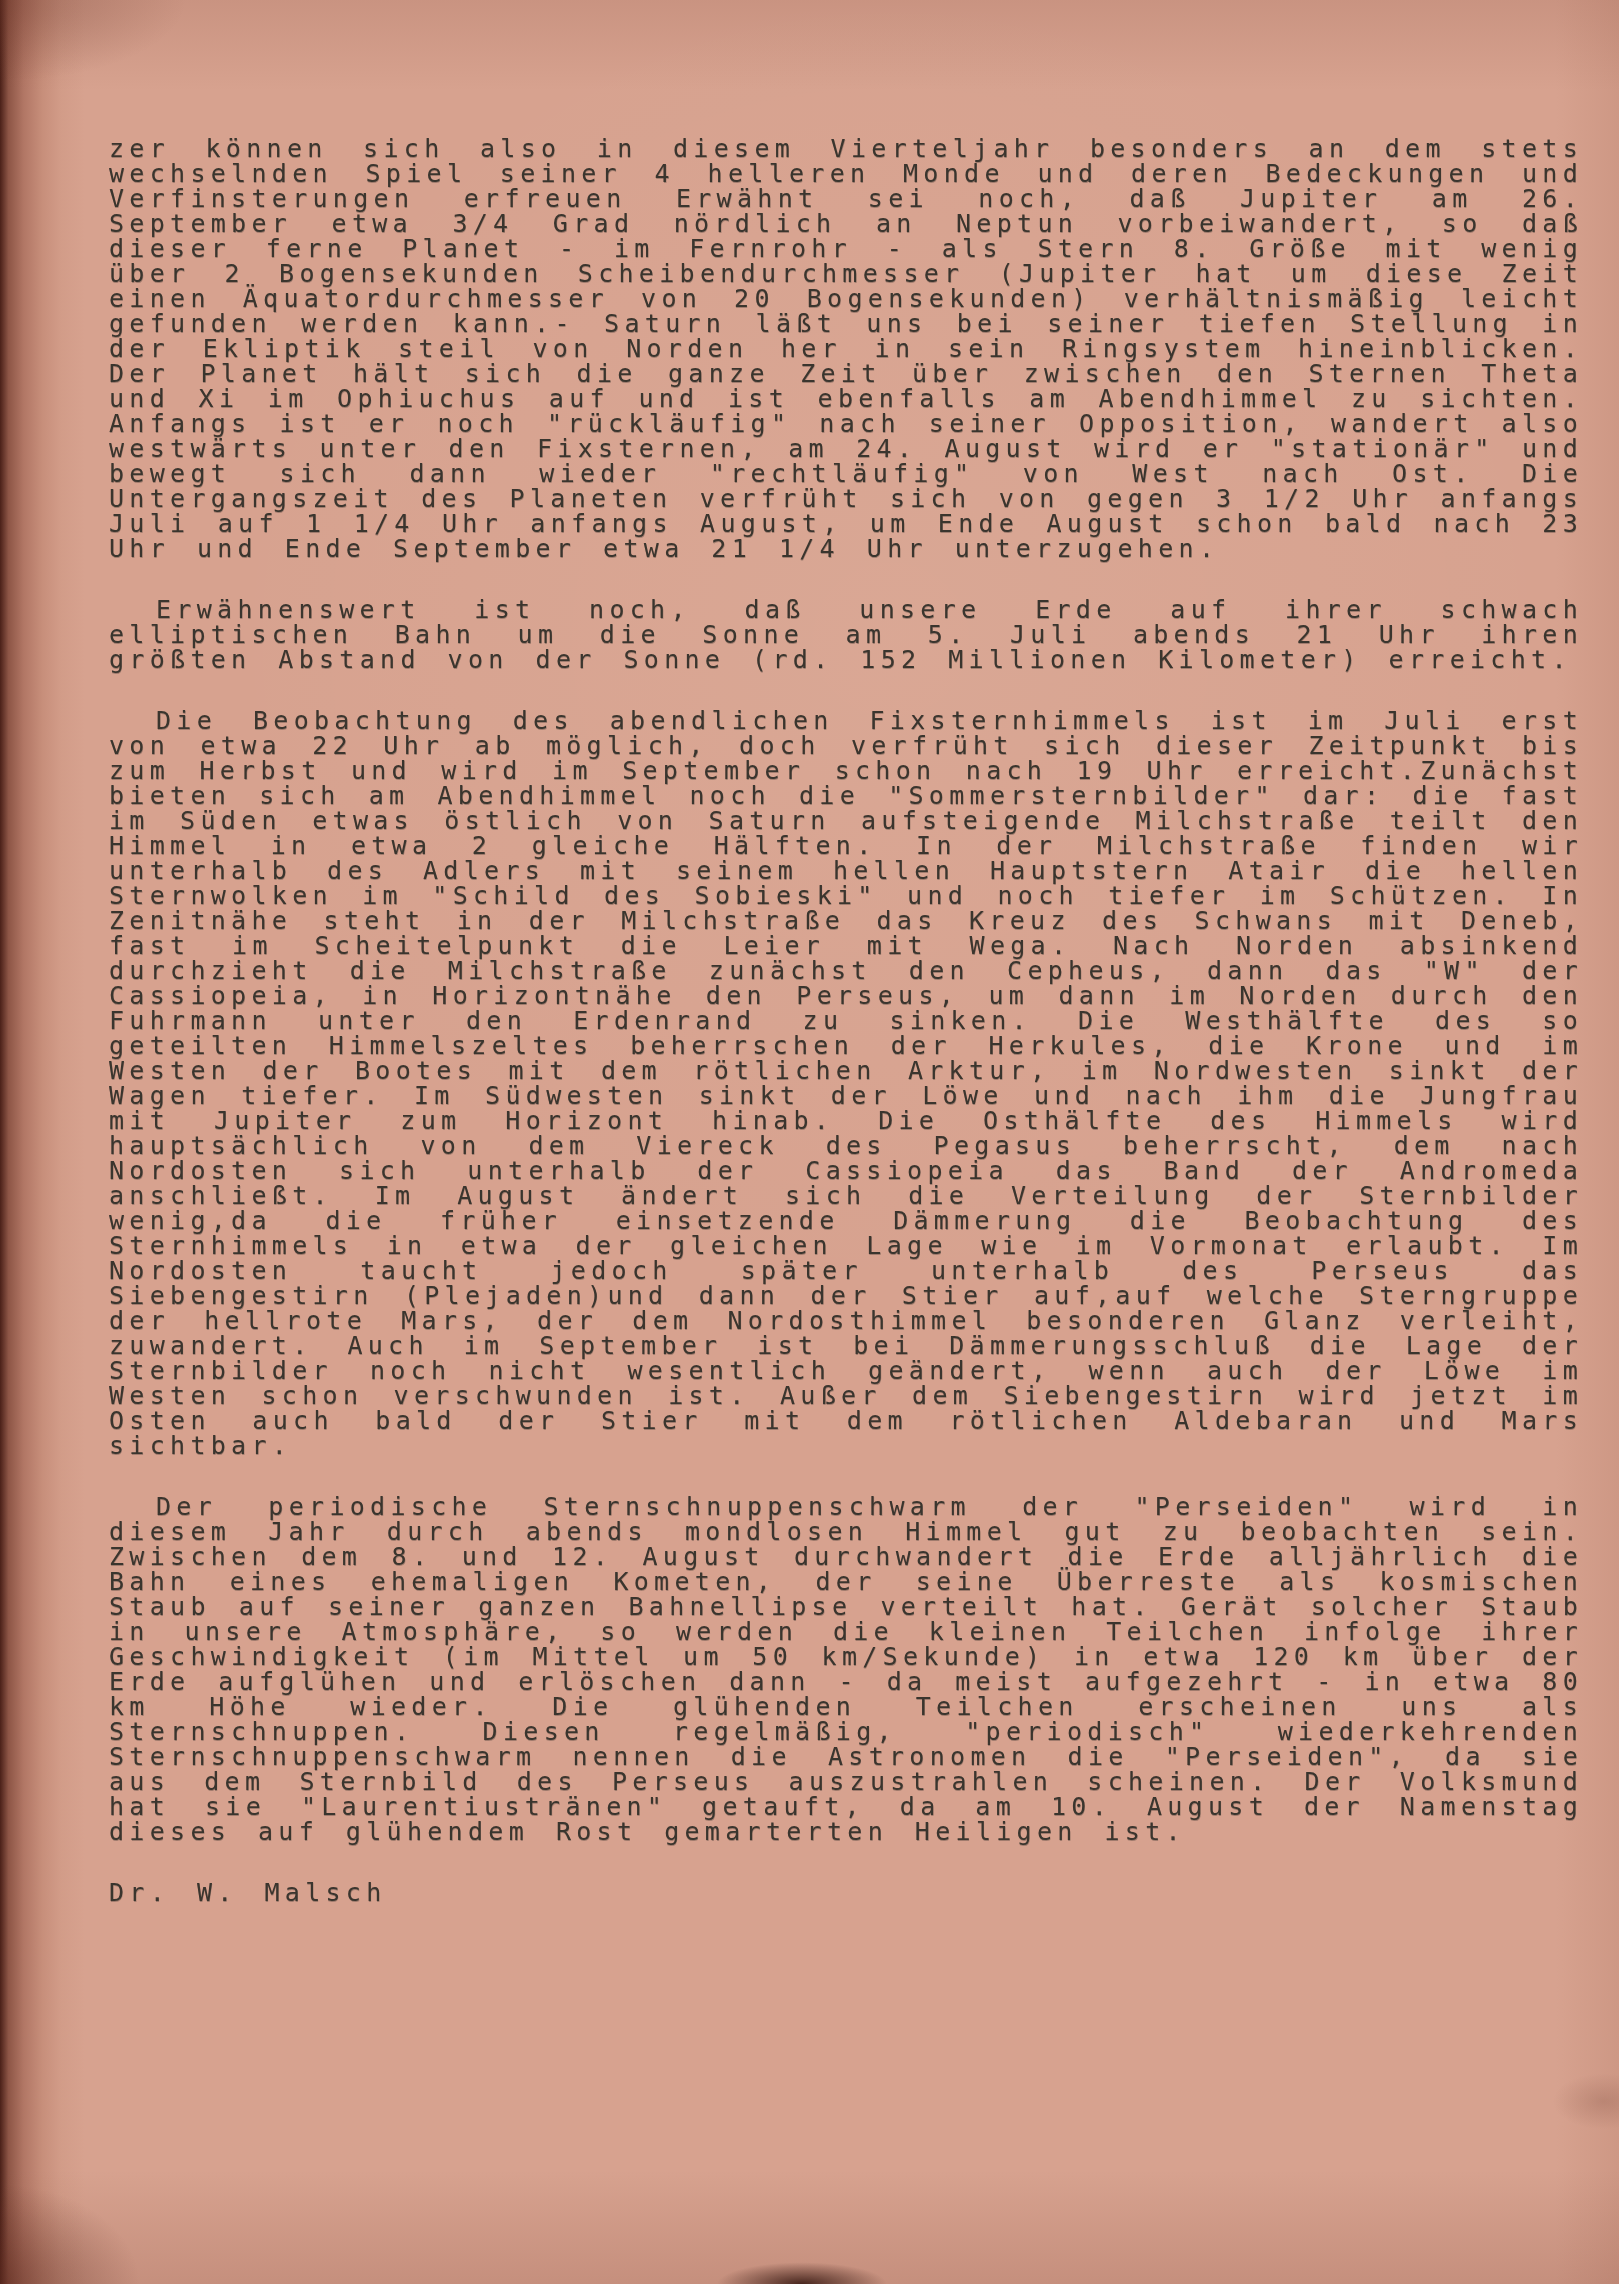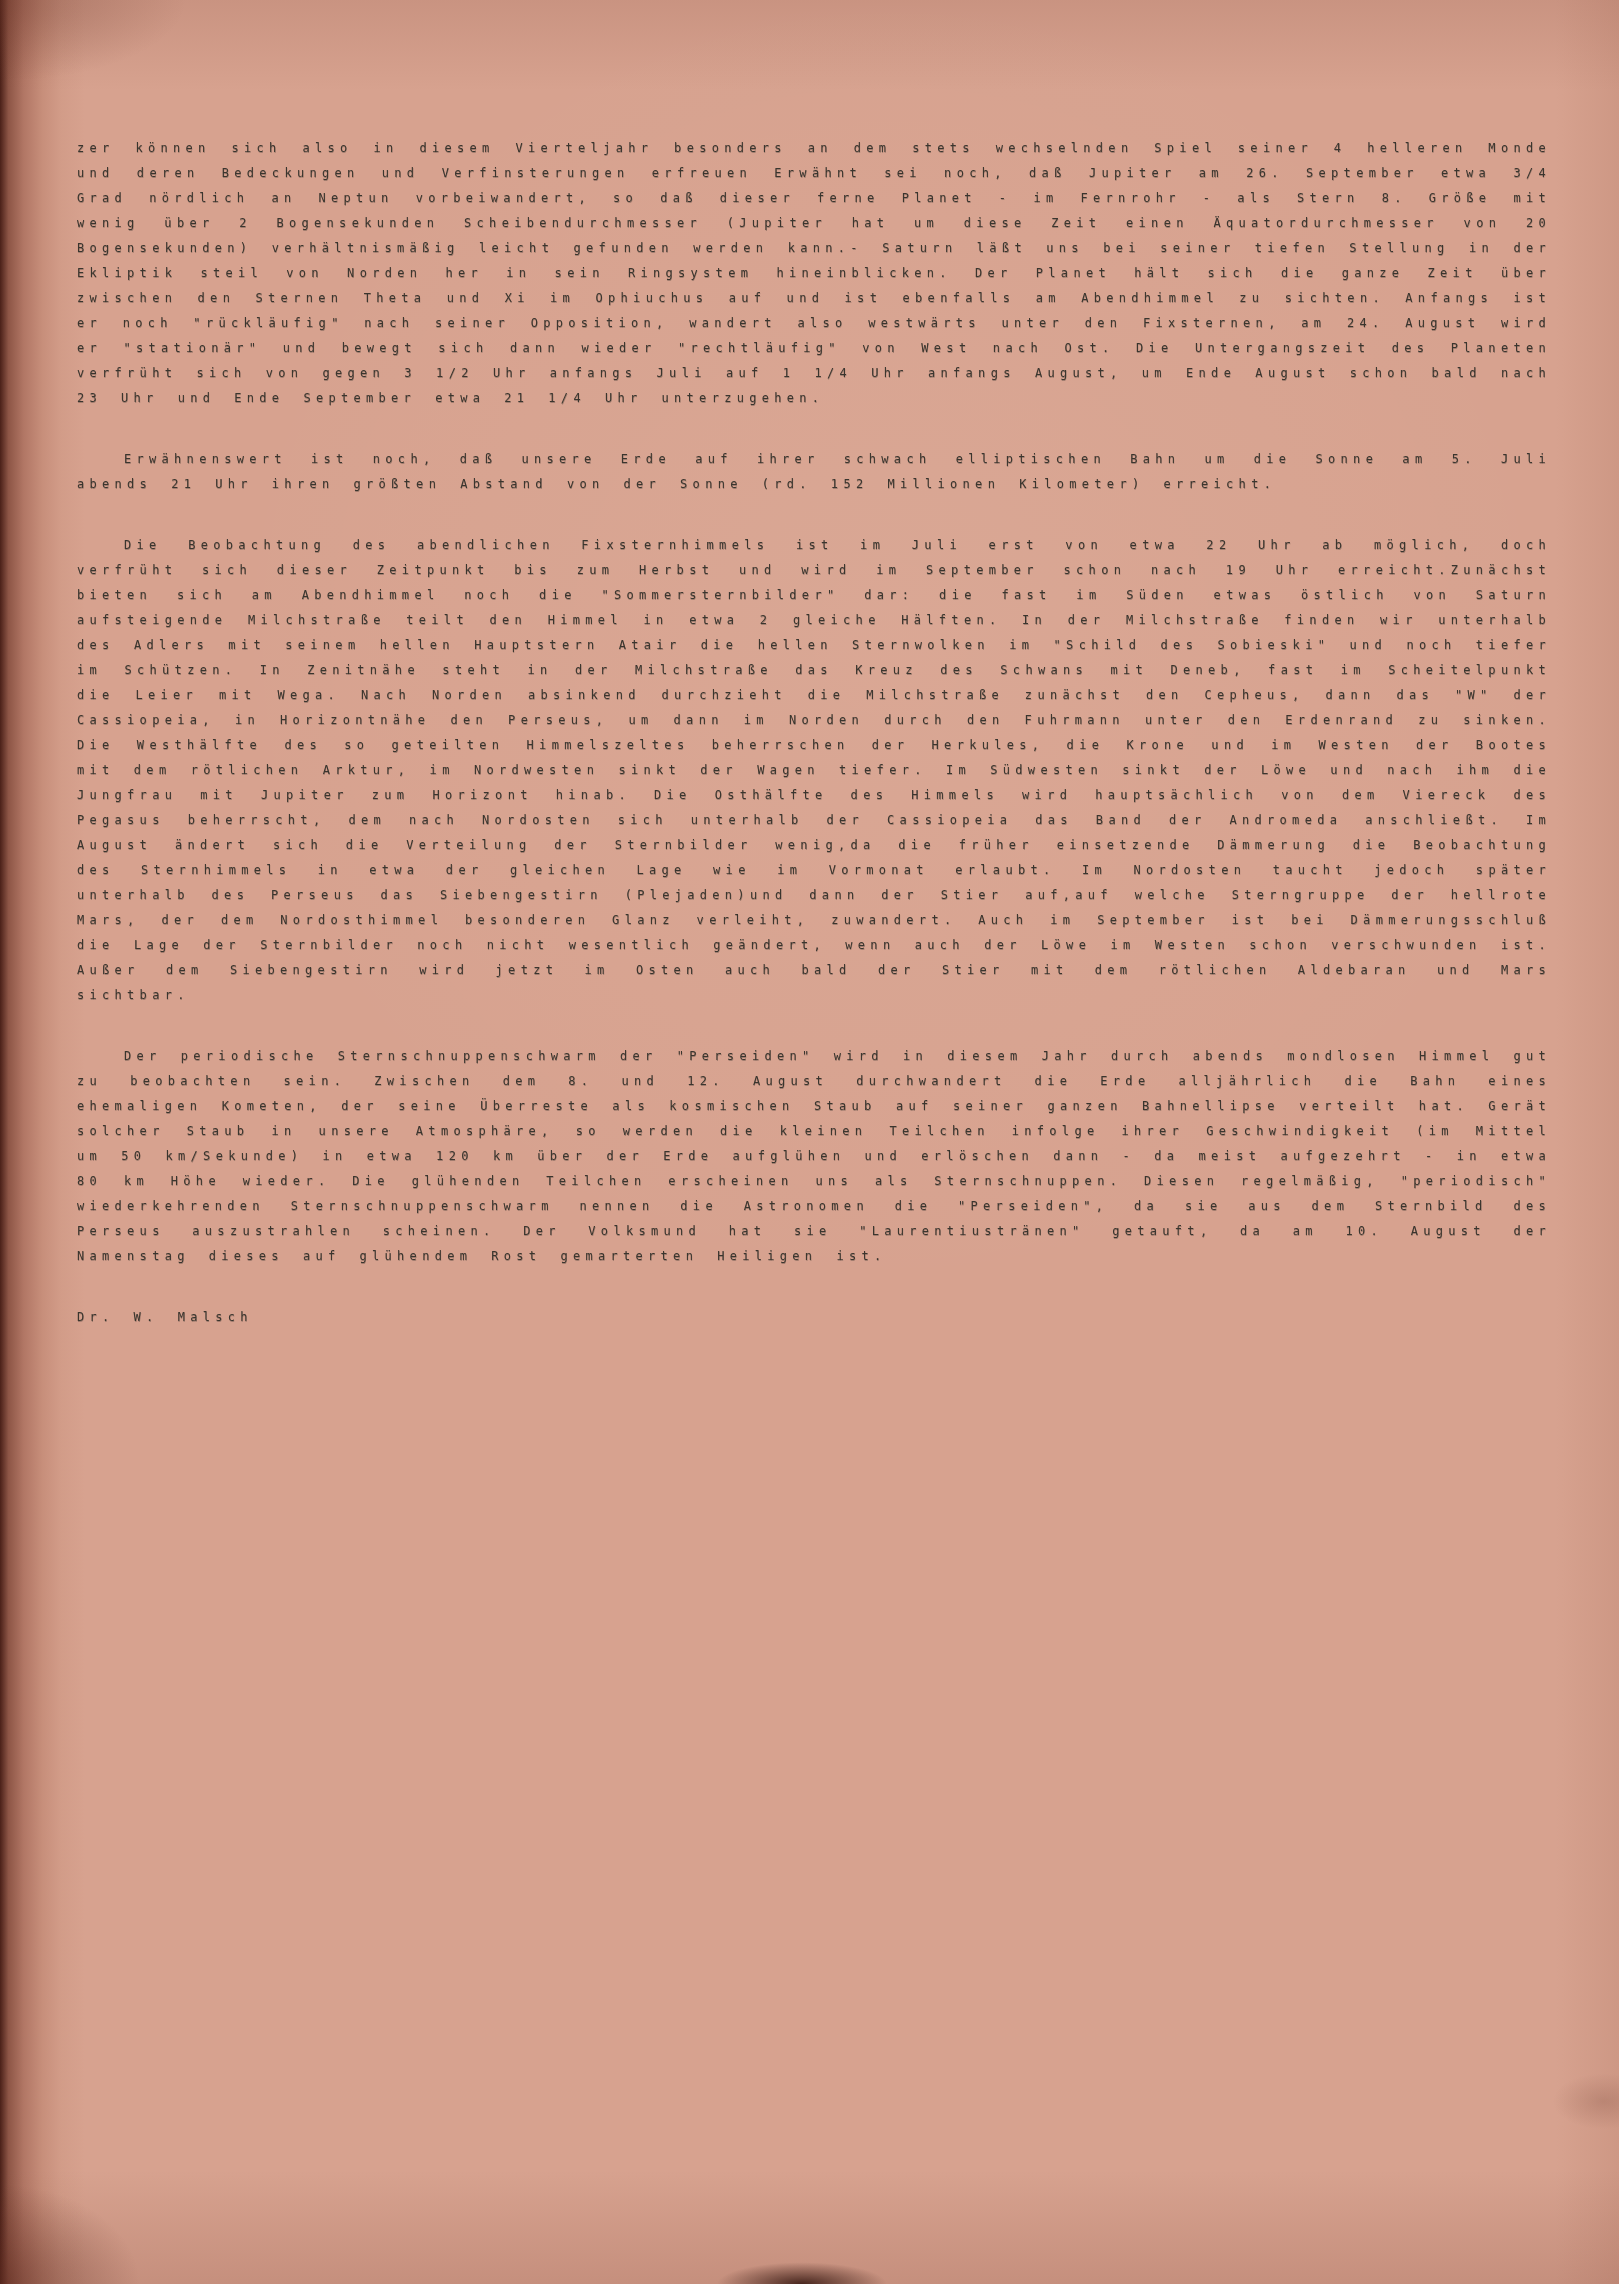--- a/index.html
+++ b/index.html
@@ -41,25 +41,25 @@
       radial-gradient(ellipse 194px 138px at 0% 100%, rgba(88,38,28,0.50), rgba(88,38,28,0) 72%),
       radial-gradient(ellipse 259px 113px at 0% 0%, rgba(98,46,34,0.32), rgba(98,46,34,0) 72%),
       radial-gradient(ellipse 60% 42% at 55% 28%, rgba(255,236,220,0.07), rgba(255,236,220,0) 70%),
       radial-gradient(ellipse 73px 40px at 99% 92%, rgba(100,50,38,0.20), rgba(100,50,38,0) 70%),
       linear-gradient(180deg, rgba(118,58,44,0.14) 0%, rgba(118,58,44,0) 4%),
       linear-gradient(0deg, rgba(118,58,44,0.18) 0%, rgba(118,58,44,0) 5%),
       linear-gradient(270deg, rgba(140,80,60,0.13) 0%, rgba(140,80,60,0) 4%);
   }
   .content {
     position: absolute;
-    left: 77px;
+    left: 109px;
     top: 136px;
     width: 1474px;
     color: var(--ink, #3a352e);
-    font-size: 12px;
+    font-size: 25px;
     line-height: 25px;
     letter-spacing: 5.3px;
     word-spacing: 6.5px;
     text-align: justify;
     text-shadow: 0.3px 0.5px 0 rgba(58,52,45,0.35);
   }
   .para {
     margin: 0 0 36px 0;
   }
   .para.indent {

